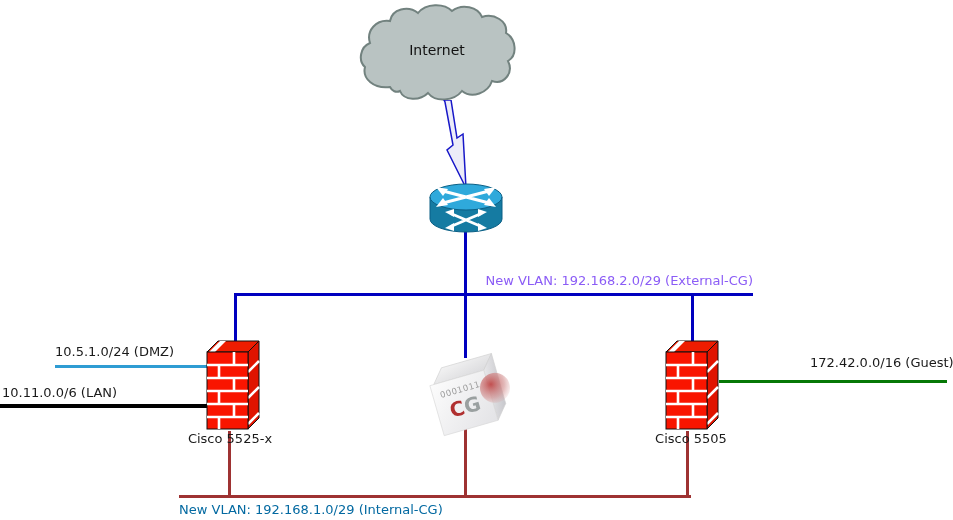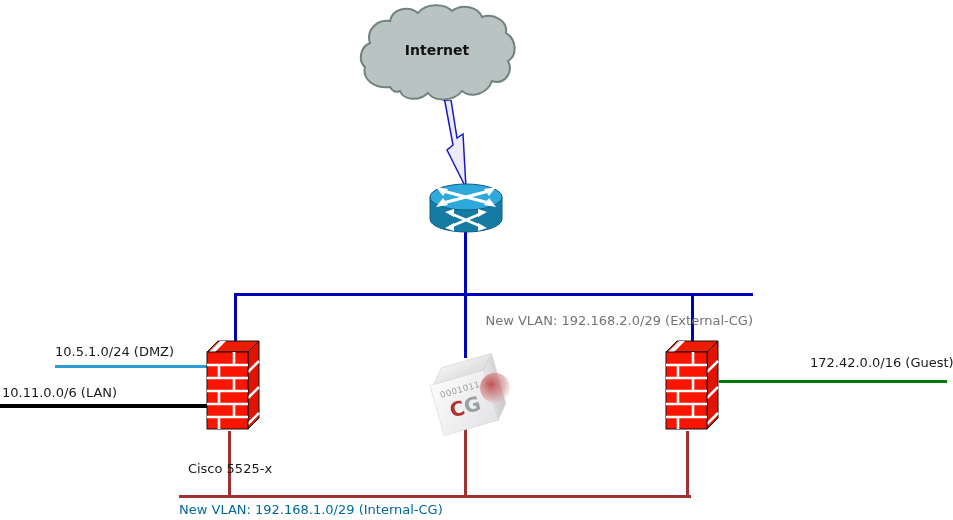--- a/index.html
+++ b/index.html
@@ -5,31 +5,31 @@
   html,body{margin:0;padding:0;background:#fff;}
   #canvas{
     position:relative;width:953px;height:520px;background:#ffffff;
     font-family:"DejaVu Sans",sans-serif;overflow:hidden;
   }
   .abs{position:absolute;}
   .line{position:absolute;}
   .label{
     position:absolute;font-size:13px;color:#1a1a1a;white-space:nowrap;line-height:16px;
   }
-  .label.blue{color:#737373;margin-top:40px;}
+  .label.blue{color:#8b5cf6;}
   .label.maroon{color:#0369a1;}
   .label.center{text-align:center;}
   .label.right{text-align:right;}
   .line.blue{background:#0000bf;}
   .line.cyan{background:#2f9cd3;}
   .line.black{background:#000000;}
   .line.green{background:#067806;}
   .line.maroon{background:#9e3232;}
   .internet-label{
-    position:absolute;font-size:14px;font-weight:bold;color:#111;text-align:center;
+    position:absolute;font-size:14px;font-weight:normal;color:#111;text-align:center;
   }
   .cg-binary{font-size:8.5px;letter-spacing:0.5px;fill:#9a9a9a;}
   .cg-c{fill:#b03030;}
   .cg-g{fill:#9aa0a0;}
 </style>
 </head>
 <body>
 
 <div id="canvas">
 
@@ -81,31 +81,32 @@
 
   <svg class="abs" style="left:206px;top:339px;" width="54" height="94" viewBox="0 0 54 94">
     <polygon points="1,13 12,2 53,2 42,13" fill="#ee1c00" stroke="#111111" stroke-width="1"></polygon>
     <polygon points="14,2 20,2 9,13 3,13" fill="#ffffff"></polygon>
     <polygon points="42,13 53,2 53,79 42,90" fill="#e01400" stroke="#111111" stroke-width="1"></polygon>
     <path d="M42,33 L53,22 M42,59 L53,48 M42,85 L53,74" stroke="#ffffff" stroke-width="2.5"></path>
     <rect x="1" y="13" width="41" height="77" fill="#f91500" stroke="#111111" stroke-width="1"></rect>
     <path d="M1,26 H42 M1,39 H42 M1,52 H42 M1,65 H42 M1,78 H42" stroke="#ffffff" stroke-width="2.6"></path>
     <path d="M28,13 V26 M13,26 V39 M28,39 V52 M13,52 V65 M28,65 V78 M13,78 V90" stroke="#ffffff" stroke-width="2.6"></path>
   </svg>
-  <div class="label center" style="left:160px;top:431px;width:140px;margin-top:30px;">Cisco 5525-x</div>
+  <div class="label center" style="left:160px;top:431px;width:140px;">Cisco 5525-x</div>
 
   <svg class="abs" style="left:665px;top:339px;" width="54" height="94" viewBox="0 0 54 94">
     <polygon points="1,13 12,2 53,2 42,13" fill="#ee1c00" stroke="#111111" stroke-width="1"></polygon>
     <polygon points="14,2 20,2 9,13 3,13" fill="#ffffff"></polygon>
     <polygon points="42,13 53,2 53,79 42,90" fill="#e01400" stroke="#111111" stroke-width="1"></polygon>
     <path d="M42,33 L53,22 M42,59 L53,48 M42,85 L53,74" stroke="#ffffff" stroke-width="2.5"></path>
     <rect x="1" y="13" width="41" height="77" fill="#f91500" stroke="#111111" stroke-width="1"></rect>
     <path d="M1,26 H42 M1,39 H42 M1,52 H42 M1,65 H42 M1,78 H42" stroke="#ffffff" stroke-width="2.6"></path>
     <path d="M28,13 V26 M13,26 V39 M28,39 V52 M13,52 V65 M28,65 V78 M13,78 V90" stroke="#ffffff" stroke-width="2.6"></path>
   </svg>
+  <div class="label center" style="left:621px;top:431px;width:140px;">Cisco 5505</div>
 
   <svg class="abs" style="left:423px;top:348px;" width="94" height="94" viewBox="0 0 94 94">
     <defs>
       <linearGradient id="gFront" x1="0" y1="0" x2="1" y2="1">
         <stop offset="0" stop-color="#fcfcfc"></stop>
           <stop offset="1" stop-color="#e3e3e6"></stop>
       </linearGradient>
       <linearGradient id="gTop" x1="0" y1="0" x2="1" y2="1">
         <stop offset="0" stop-color="#f5f5f5"></stop>
           <stop offset="1" stop-color="#d9d9dc"></stop>

